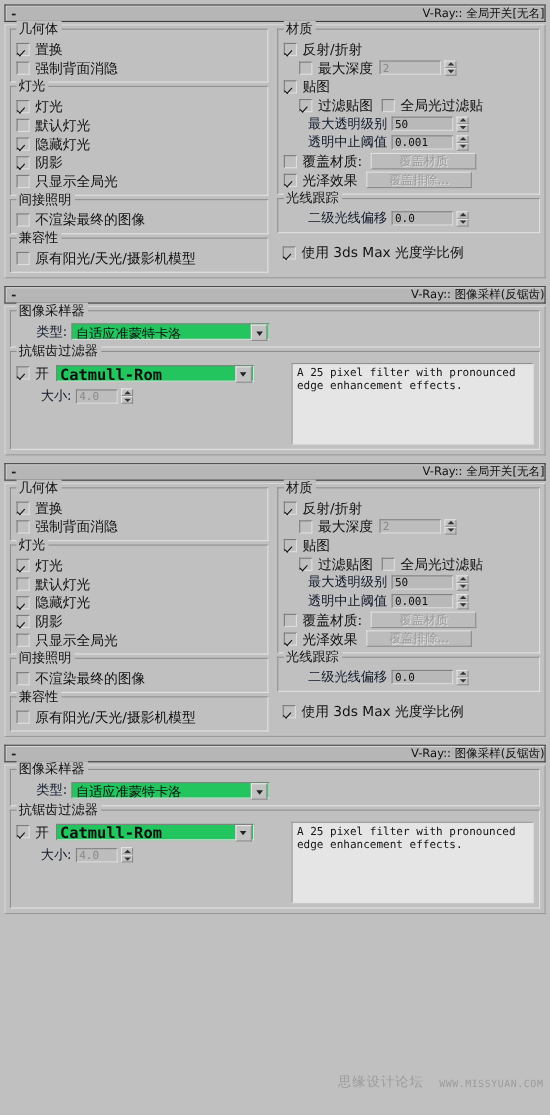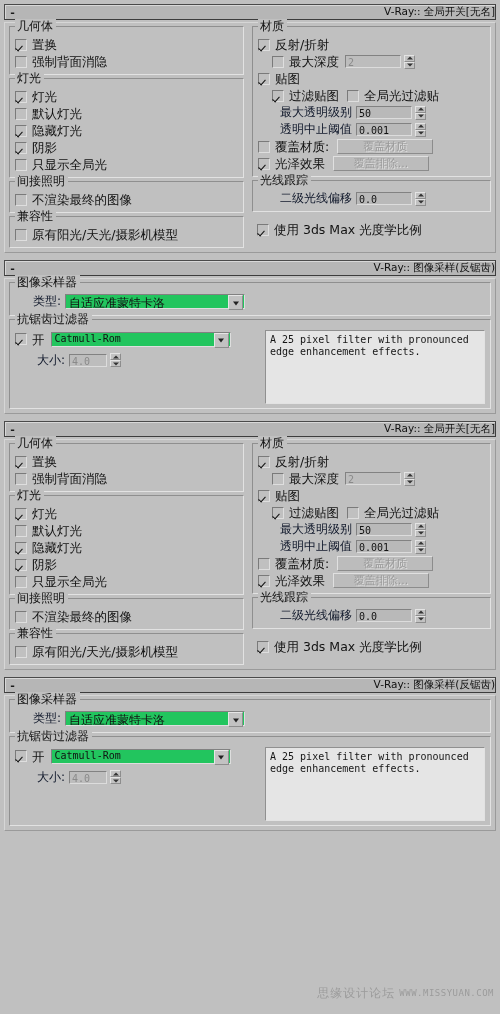--- a/index.html
+++ b/index.html
@@ -169,21 +169,21 @@
   .dd{
     height:15px;
     border:1px solid #818181;
     border-right-color:#dedede;border-bottom-color:#dedede;
     background:#22c55e;
     display:flex;
     box-sizing:border-box;
     position:relative;
   }
   .dd .txt{flex:1;font-size:12px;padding-left:3px;color:#111;white-space:nowrap;overflow:hidden;}
-  .dd .txt.mono{font-family:"DejaVu Sans Mono","Liberation Mono",monospace;font-size:10px;}
+  .dd .txt.mono{font-family:"DejaVu Sans Mono","Liberation Mono",monospace;font-size:14px;font-weight:bold;}
   .dd .arw{
     width:13px;height:13px;margin-right:1px;
     border:1px solid #8d8d8d;
     border-top-color:#e6e6e6;border-left-color:#e6e6e6;
     background:#c2c2c2;
     position:relative;flex:0 0 auto;
   }
   .dd .arw::after{
     content:"";position:absolute;left:50%;top:50%;
     transform:translate(-50%,-40%);
@@ -217,22 +217,22 @@
     font-family:"DejaVu Serif","Liberation Serif",serif;
     font-style:italic;font-weight:bold;
     font-size:20px;color:#8d8d8d;
     letter-spacing:1px;line-height:22px;
   }
   .wm-top .w2{
     font-family:"DejaVu Sans Mono","Liberation Mono",monospace;
     font-size:8px;color:#909090;letter-spacing:1.4px;
   }
   .wm-bottom{
-    position:absolute;right:6px;bottom:12px;
-    display:flex;align-items:center;gap:4px;
+    position:absolute;right:6px;bottom:22px;
+    display:flex;align-items:flex-end;gap:14px;
     opacity:.75;pointer-events:none;
   }
   .wm-bottom .b1{font-size:12px;color:#8f8f8f;letter-spacing:1px;}
   .wm-bottom .b2{
     font-family:"DejaVu Sans Mono","Liberation Mono",monospace;
     font-size:9px;color:#8f8f8f;letter-spacing:.5px;padding-bottom:1px;
   }
   .gap{height:7px;}
   .gap-sm{height:4px;}
 </style>

